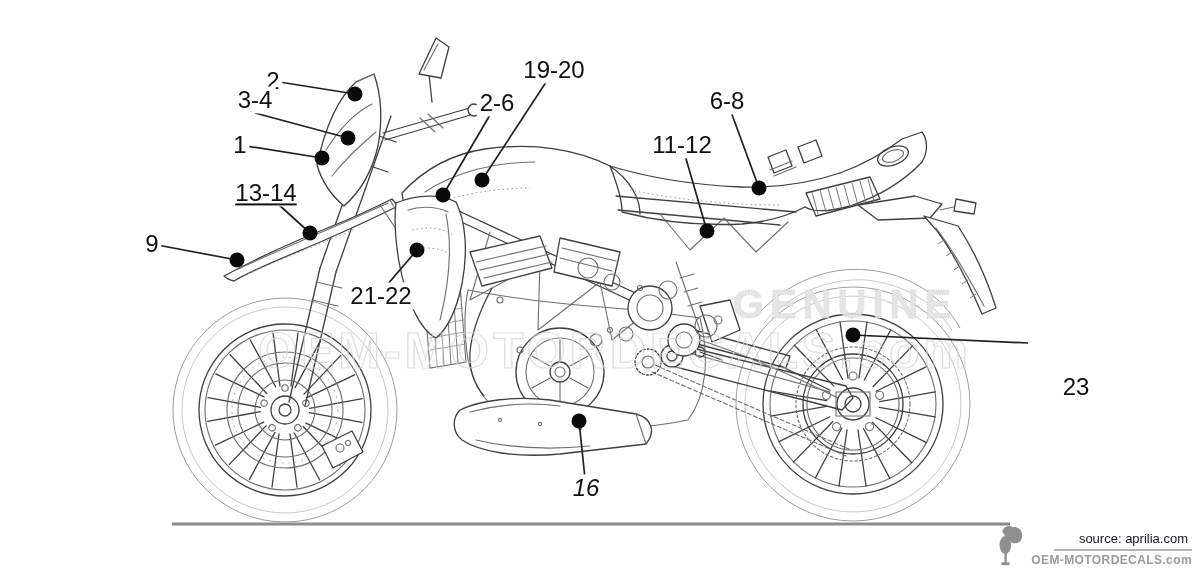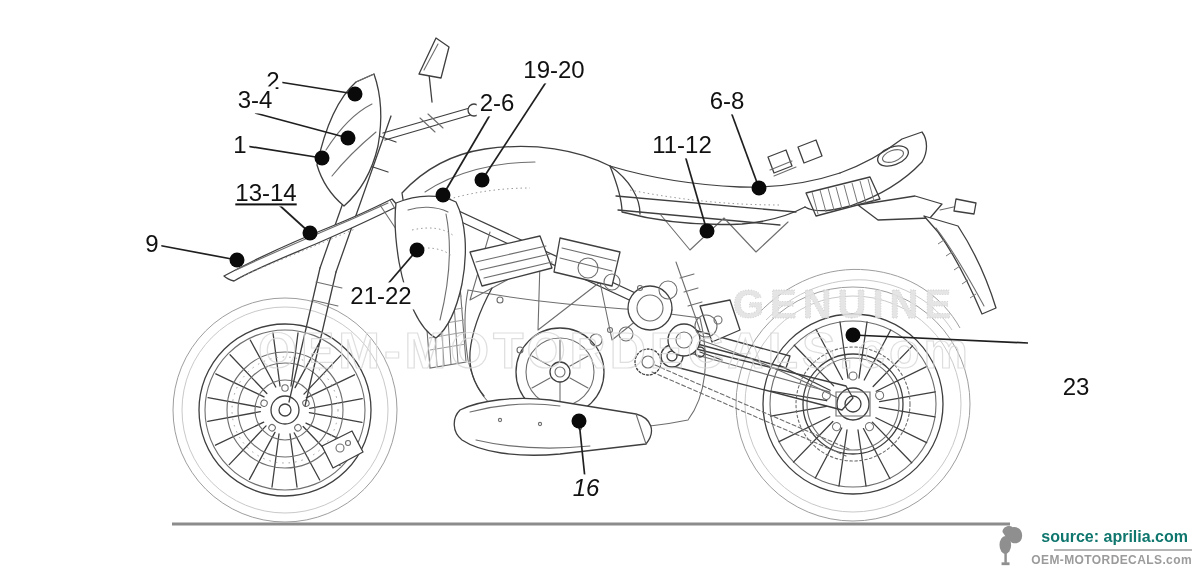--- a/index.html
+++ b/index.html
@@ -21,21 +21,21 @@
            stroke-dasharray:1 1.6;opacity:.9;}
   
   .leader{stroke:#1f1f1f;stroke-width:1.7;}
   .dot{fill:#0a0a0a;stroke:none;}
   .callout-label{position:absolute;transform:translate(-50%,-50%);background:#fff;
            color:#111;font-size:24px;line-height:1.05;padding:1px 3px;white-space:nowrap;}
   
   .footer{position:absolute;right:8px;bottom:3px;display:flex;align-items:flex-end;gap:6px;}
   .footer .logo{width:30px;height:44px;flex:0 0 auto;}
   .fcol{display:flex;flex-direction:column;align-items:flex-end;}
-  .src{color:#0f766e;font-size:16px;padding:0 4px 3px 0;font-weight:bold;}
+  .src{color:#0f172a;font-size:13px;padding:0 4px 3px 0;}
   .fline{width:138px;border-bottom:2px solid #b5b5b5;}
   .brand{color:#9b9b9b;font-size:12px;font-weight:bold;letter-spacing:.4px;padding-top:2px;}
 </style>
 </head>
 <body>
 
 <div class="stage">
 
   <svg class="art" viewBox="0 0 1200 570">
     <defs>

